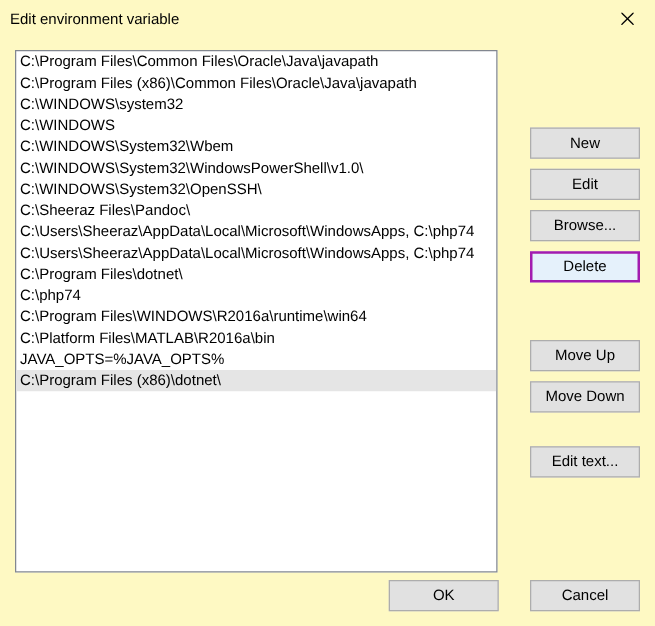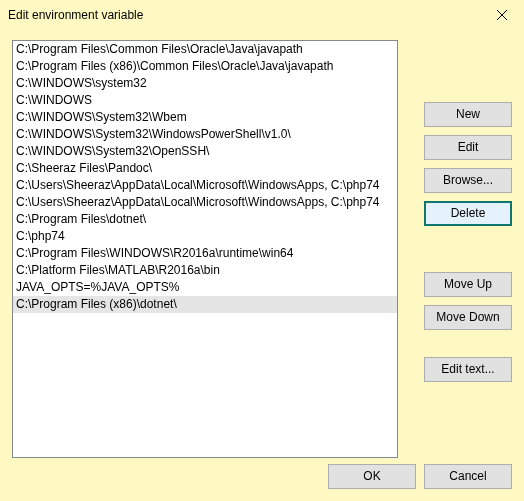--- a/index.html
+++ b/index.html
@@ -77,34 +77,34 @@
     background: #e1e1e1;
     font-size: 12px;
     display: flex;
     align-items: center;
     justify-content: center;
     margin-bottom: 8px;
     cursor: default;
     user-select: none;
   }
   .btn.focused {
-    border: 2px solid #0f766e;
+    border: 2px solid #a21caf;
     background: #e5f1fb;
     height: 25px;
   }
   .gap-small { height: 19px; }
   .gap-med { height: 38px; }
   .footer {
     position: absolute;
     bottom: 0; left: 0; right: 0;
     height: 50px;
     display: flex;
     align-items: center;
     justify-content: flex-end;
-    gap: 8px;
+    gap: 25px;
     padding-right: 12px;
   }
   .footer .btn { width: 88px; margin-bottom: 0; }
 </style>
 </head>
 <body>
 
 <div class="dialog">
 
   <div class="titlebar">

